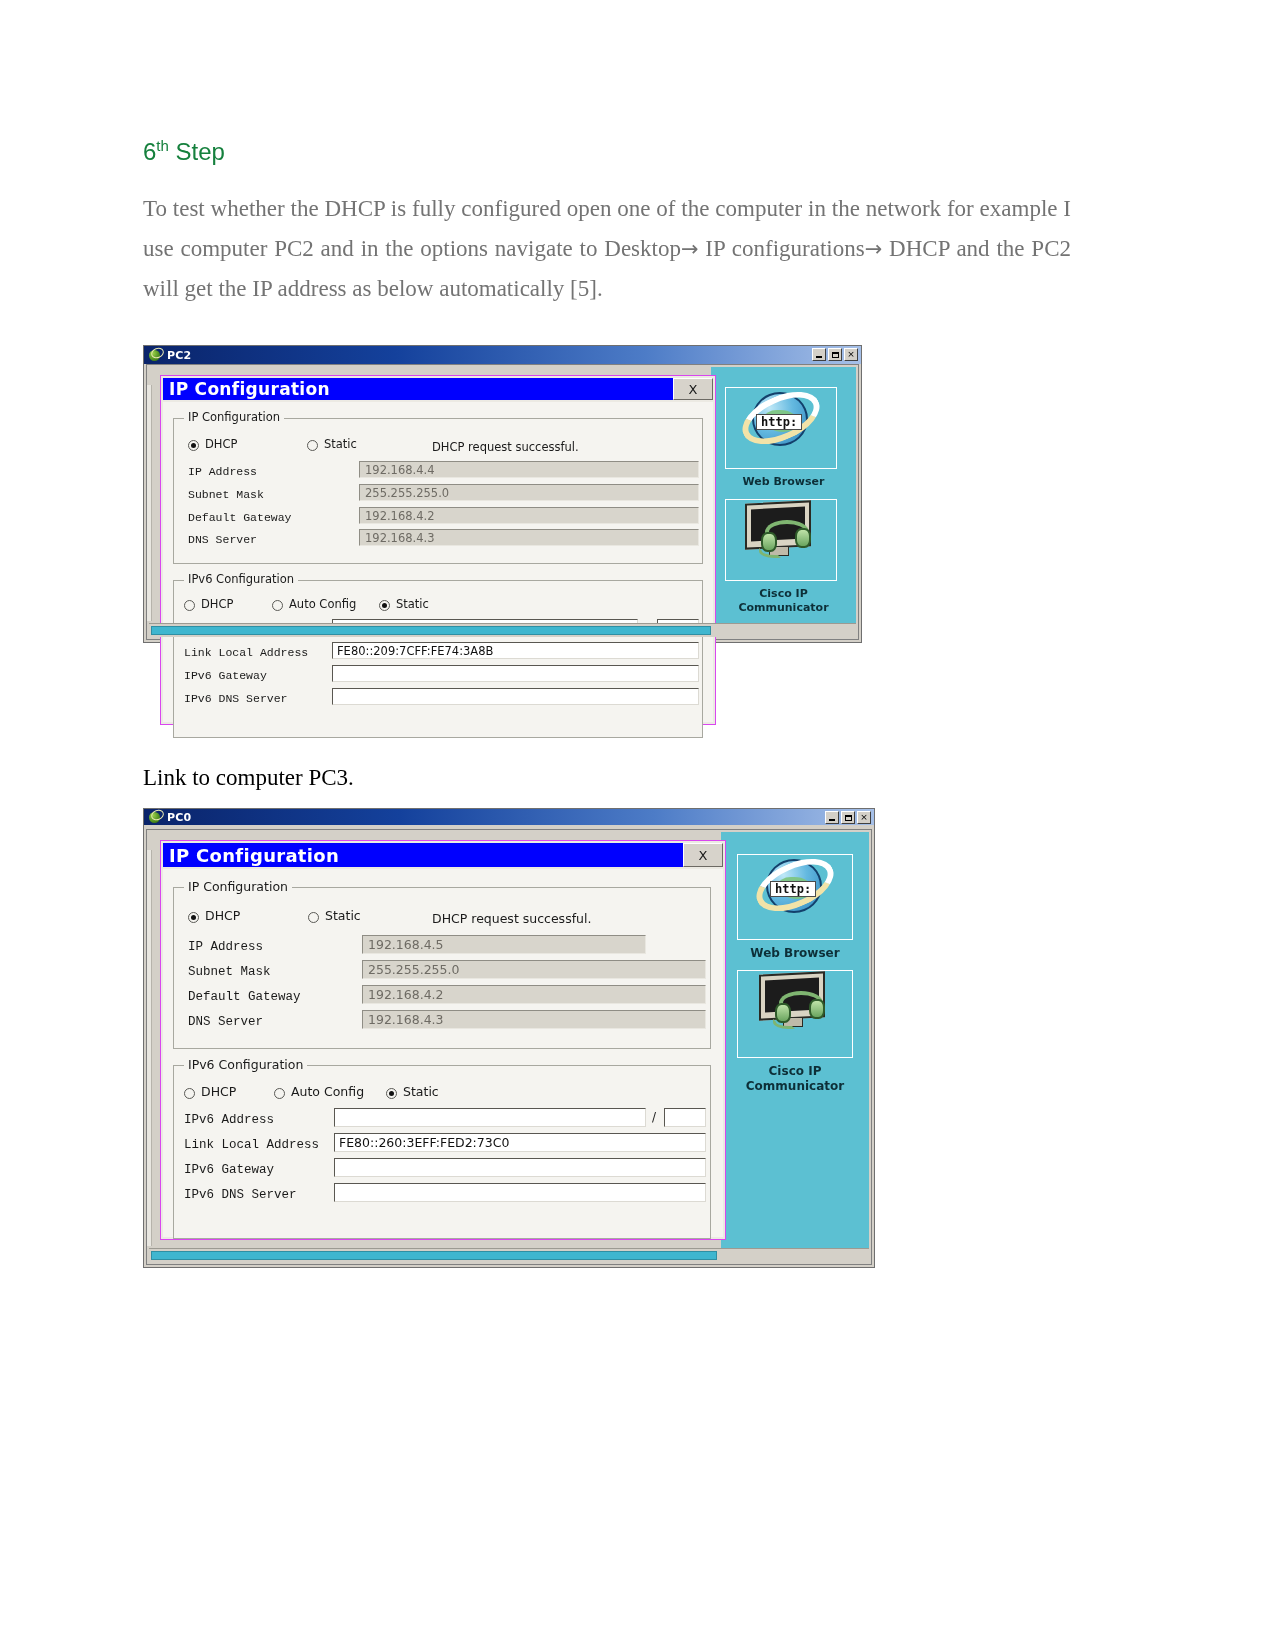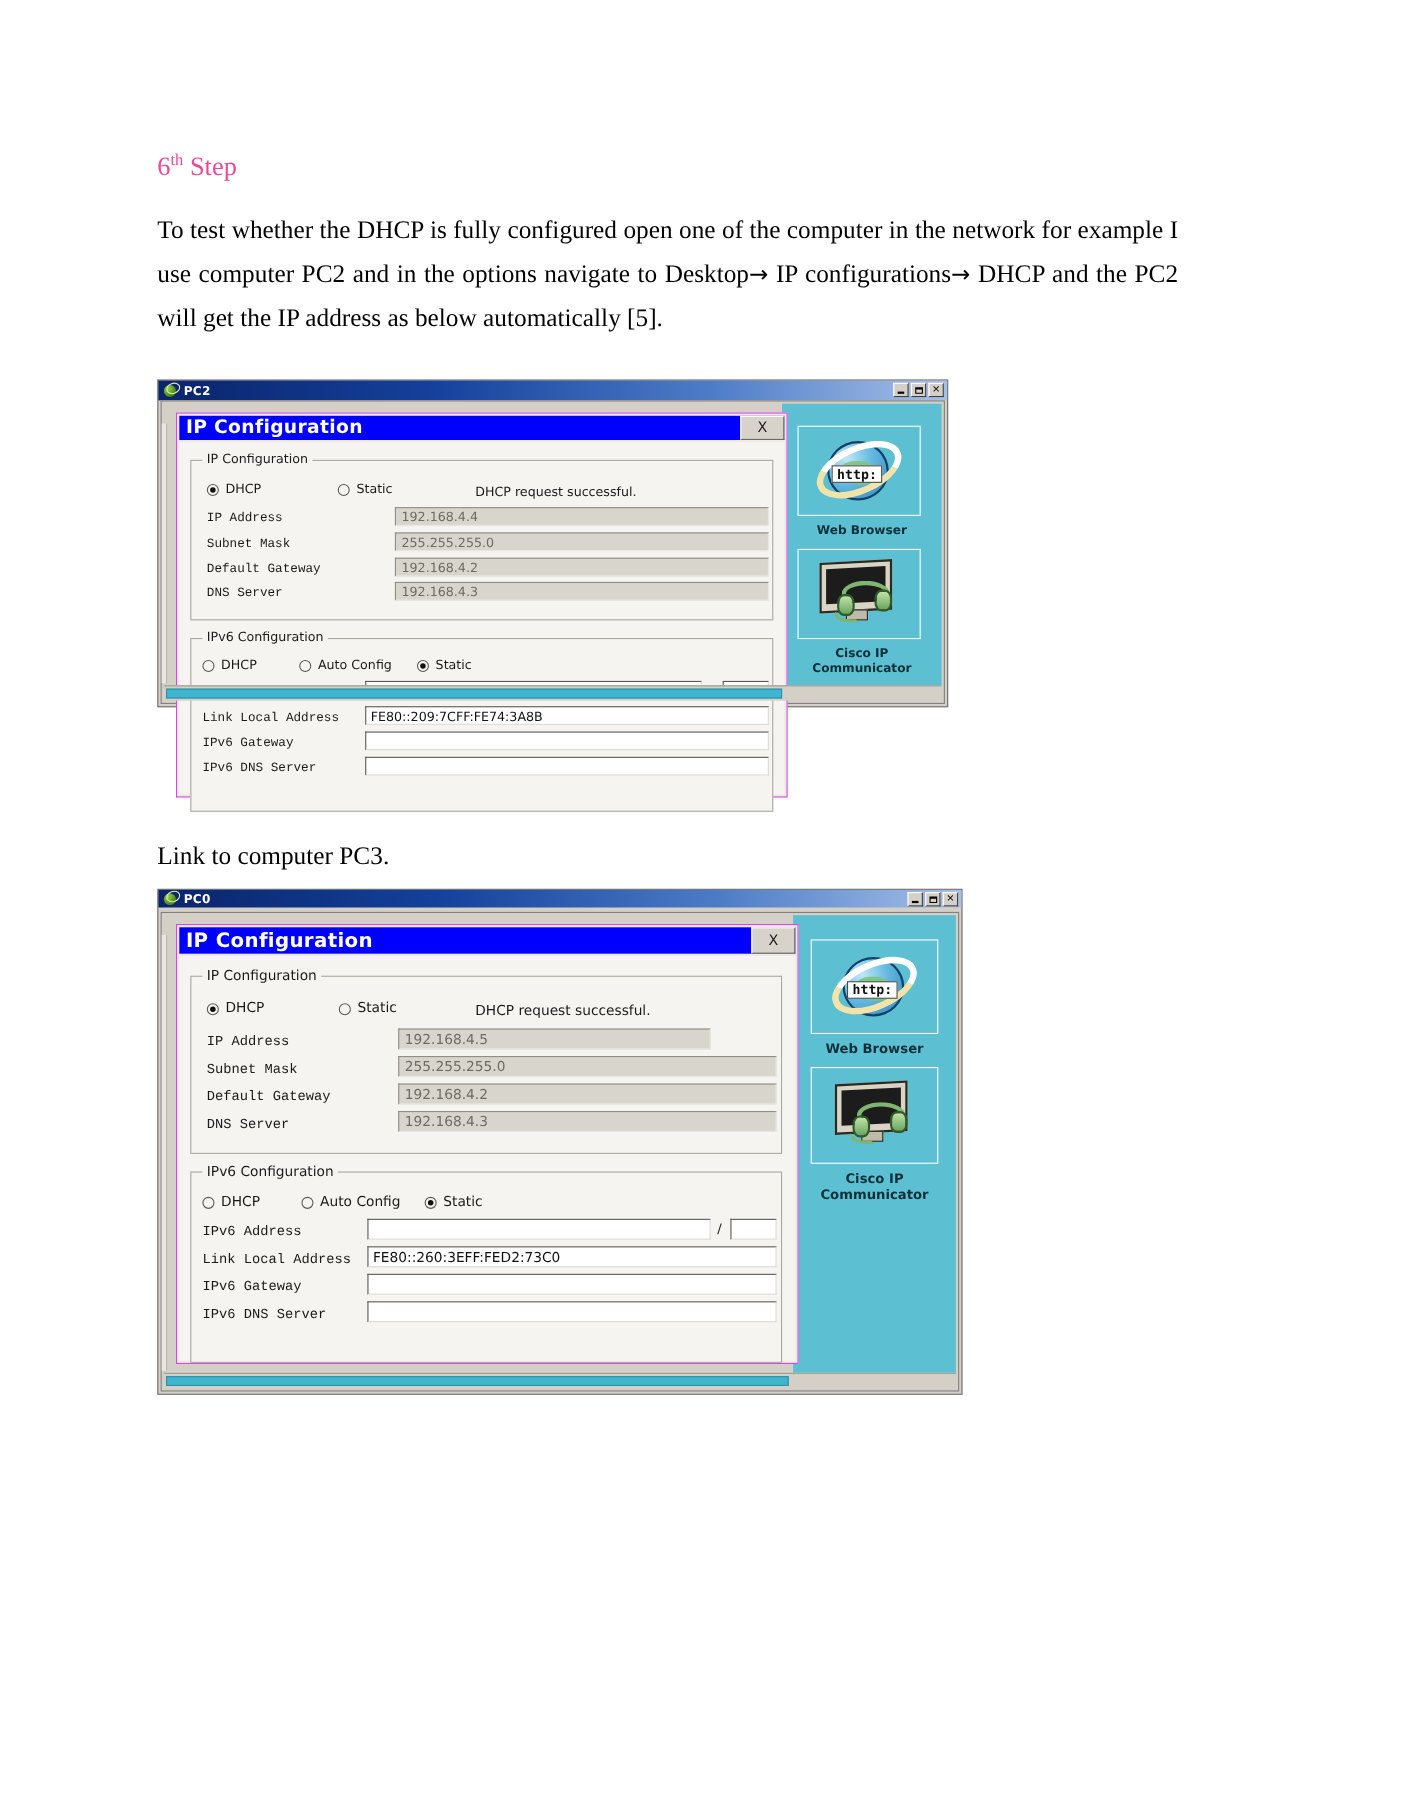--- a/index.html
+++ b/index.html
@@ -16,35 +16,35 @@
   }
 
   
   .doc-body {
     position: absolute;
     left: 143px;
     top: 138px;
     width: 928px;
   }
   .step-heading {
-    font-family: Liberation Serif, serif;
+    font-family: Liberation Sans, sans-serif;
     font-size: 24px;
-    color: #ec4899;
+    color: #15803d;
     margin: 0 0 22px 0;
     line-height: 1.2;
   }
   .step-heading sup {
     font-size: 15px;
     vertical-align: super;
     line-height: 0;
   }
   .para {
     font-family: "Liberation Serif", serif;
     font-size: 23px;
-    color: #000000;
+    color: #737373;
     margin: 0;
     text-align: justify;
     line-height: 40px;
   }
   .para .arrow { font-family: "DejaVu Sans", sans-serif; font-size: 21px; }
 
   .caption {
     position: absolute;
     left: 143px;
     top: 765px;
@@ -315,21 +315,21 @@
     position: absolute;
     background: #5cc0d2;
     box-sizing: border-box;
   }
   .icon-tile {
     position: absolute;
     background: #5cc0d2;
     border: 1px solid #ffffff;
     box-sizing: border-box;
     display: flex;
-    align-items: center;
+    align-items: flex-start;
     justify-content: center;
   }
   .icon-caption {
     position: absolute;
     width: 100%;
     text-align: center;
     font-family: "DejaVu Sans", sans-serif;
     font-weight: bold;
     font-size: 11px;
     color: #0d2f38;

